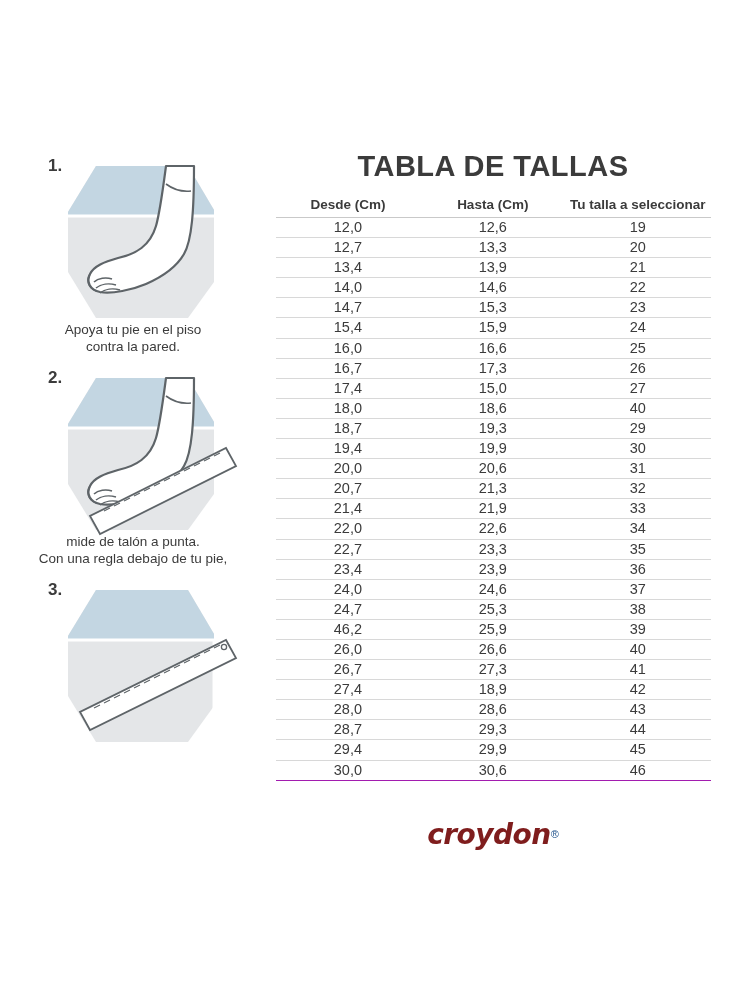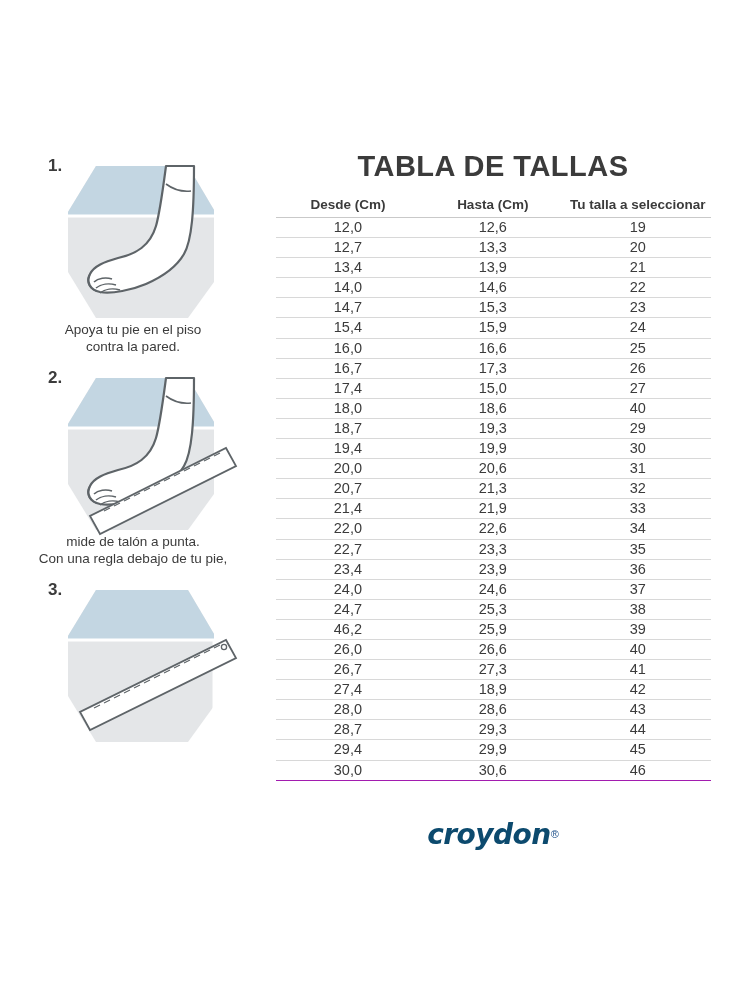--- a/index.html
+++ b/index.html
@@ -382,16 +382,16 @@
           <tr>
             <td>30,0</td>
             <td>30,6</td>
             <td>46</td>
           </tr>
         </tbody>
     </table>
   </div>
 
   <div class="brand">
-    <span class="brand-name" style="color: #0c4a6e;">croydon</span><span class="brand-reg" style="color: rgb(27, 79, 138);">®</span>
+    <span class="brand-name" style="color: #7f1d1d;">croydon</span><span class="brand-reg" style="color: rgb(27, 79, 138);">®</span>
   </div>
 
 </div>
 
 </body></html>

